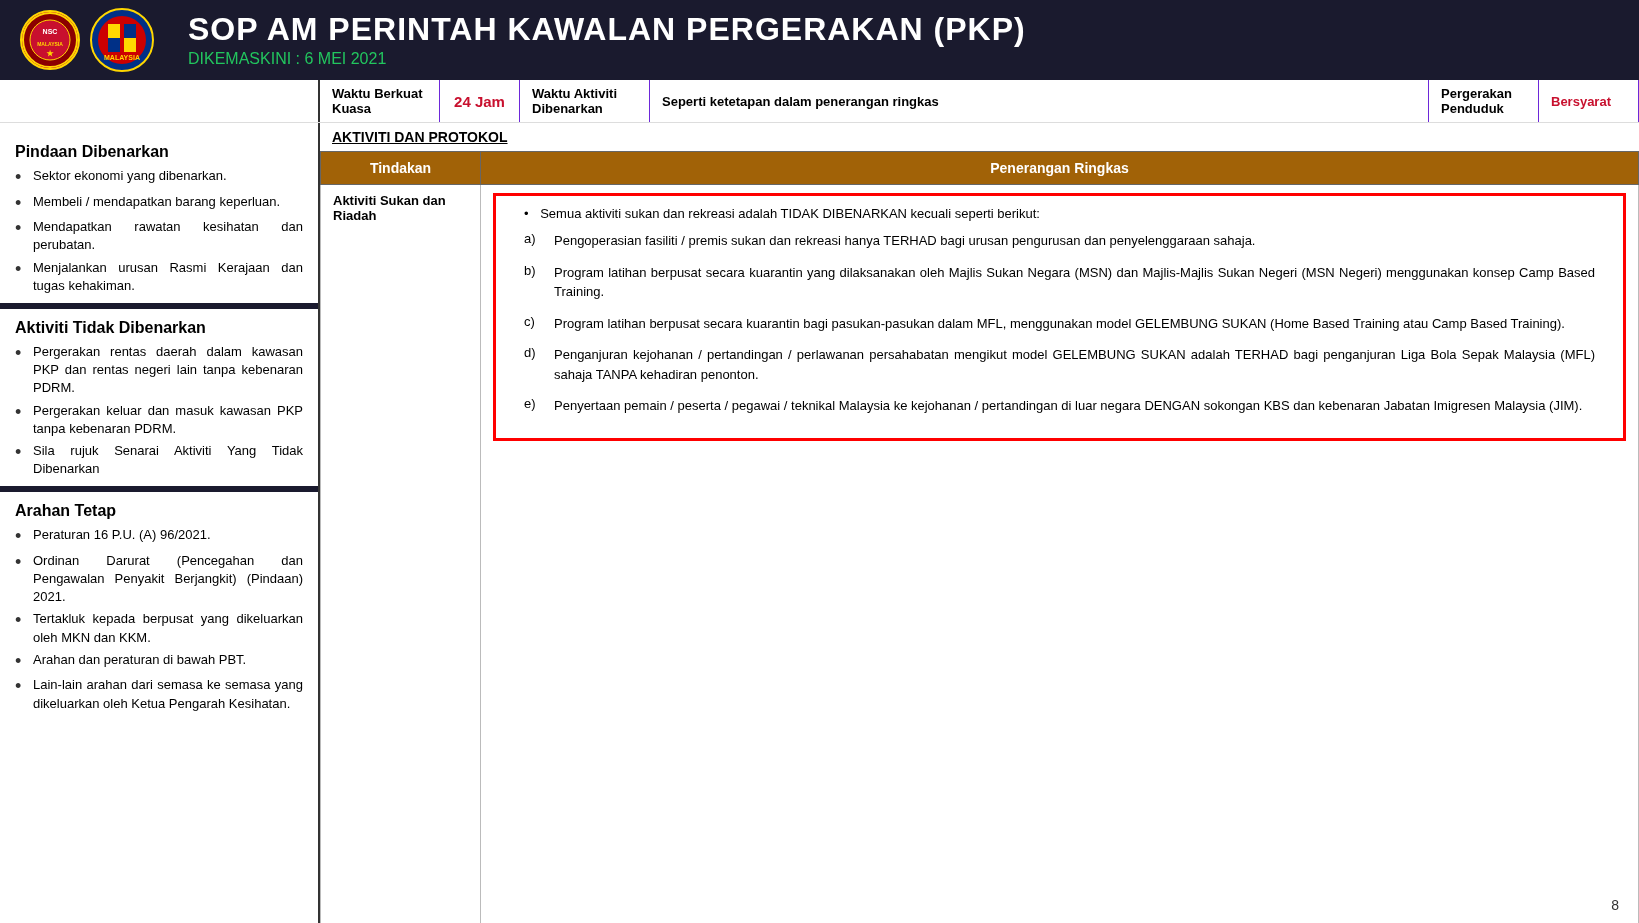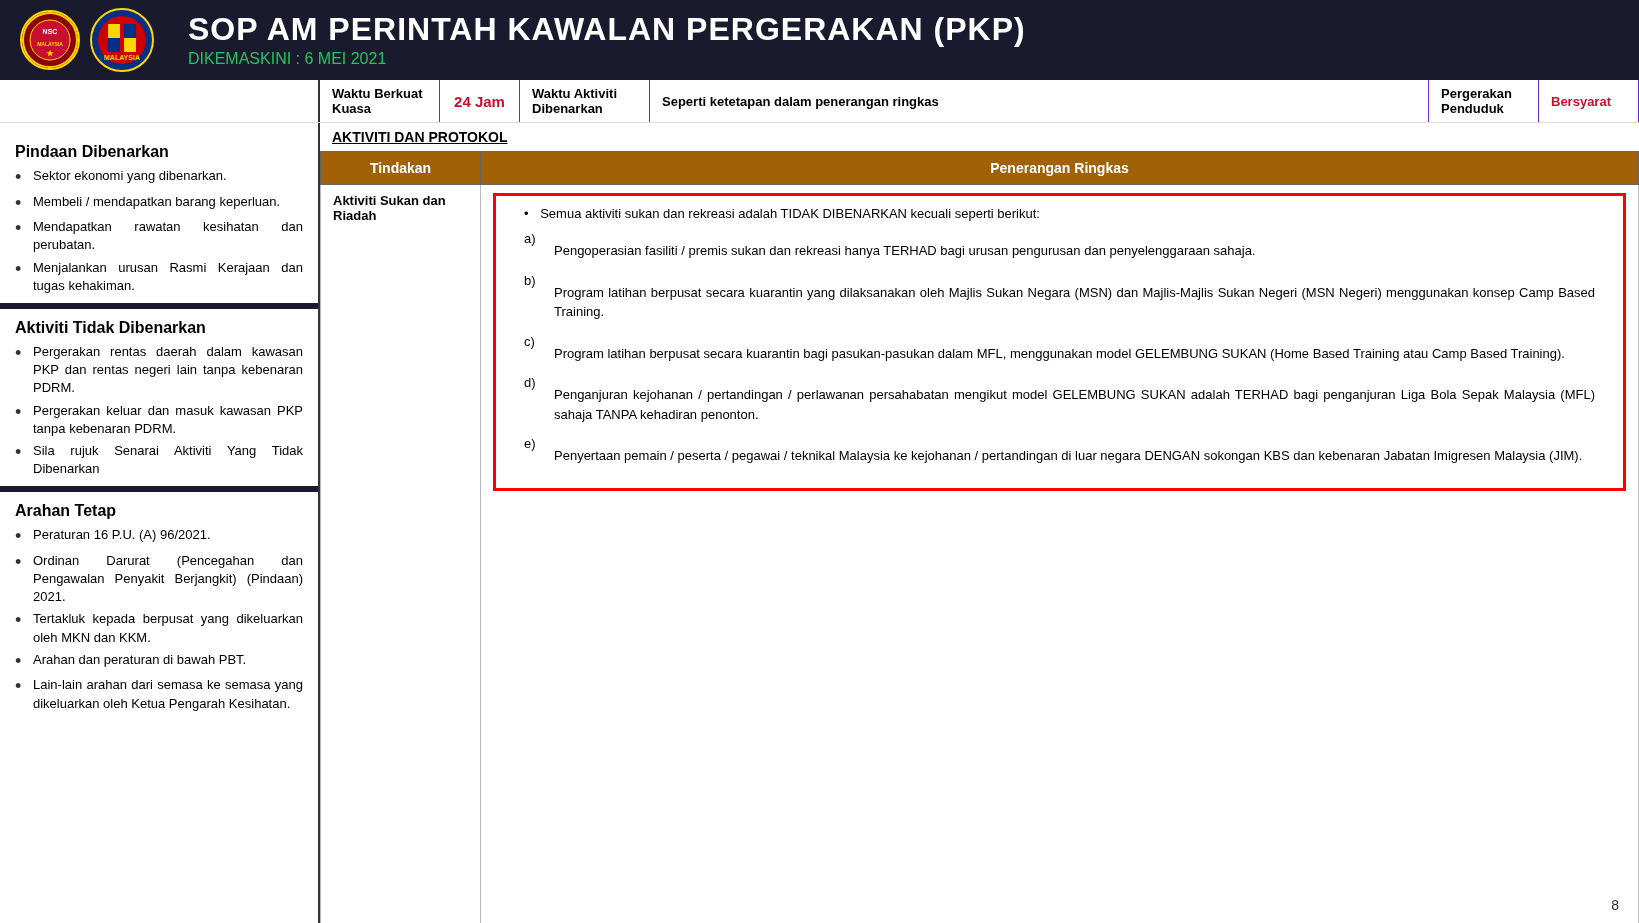--- a/index.html
+++ b/index.html
@@ -189,21 +189,20 @@
       align-items: flex-start;
     }
     .red-box .point-label {
       min-width: 20px;
       font-weight: normal;
     }
     .red-box .point-text {
       flex: 1;
       line-height: 1.5;
       text-align: justify;
-      margin-top: 10px;
     }
 
     
     .page-number {
       position: absolute;
       bottom: 10px;
       right: 20px;
       font-size: 14px;
       color: #333;
     }

